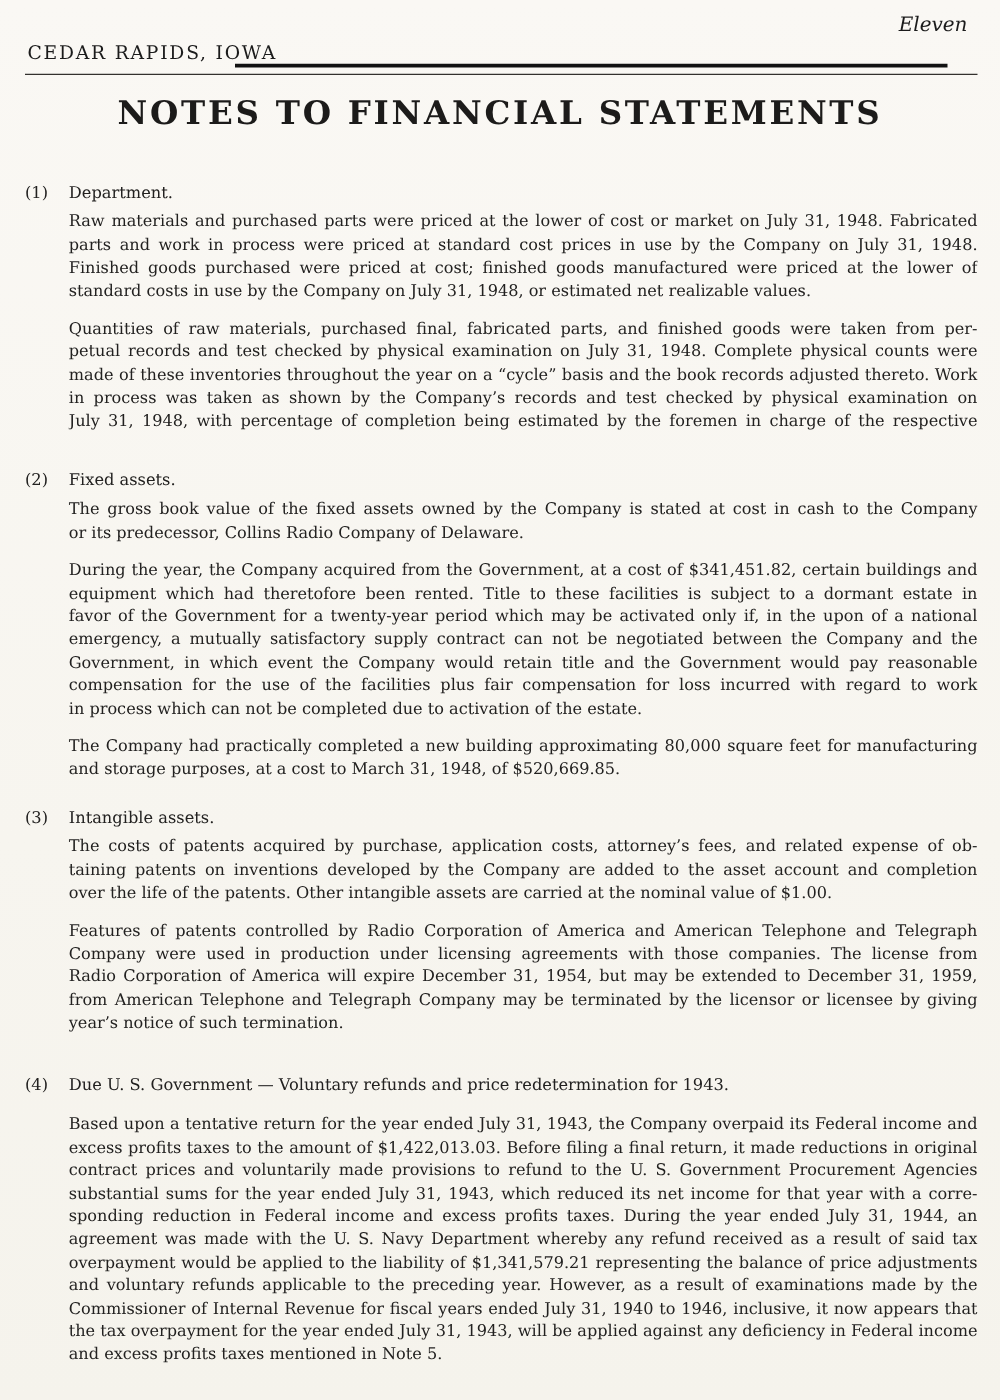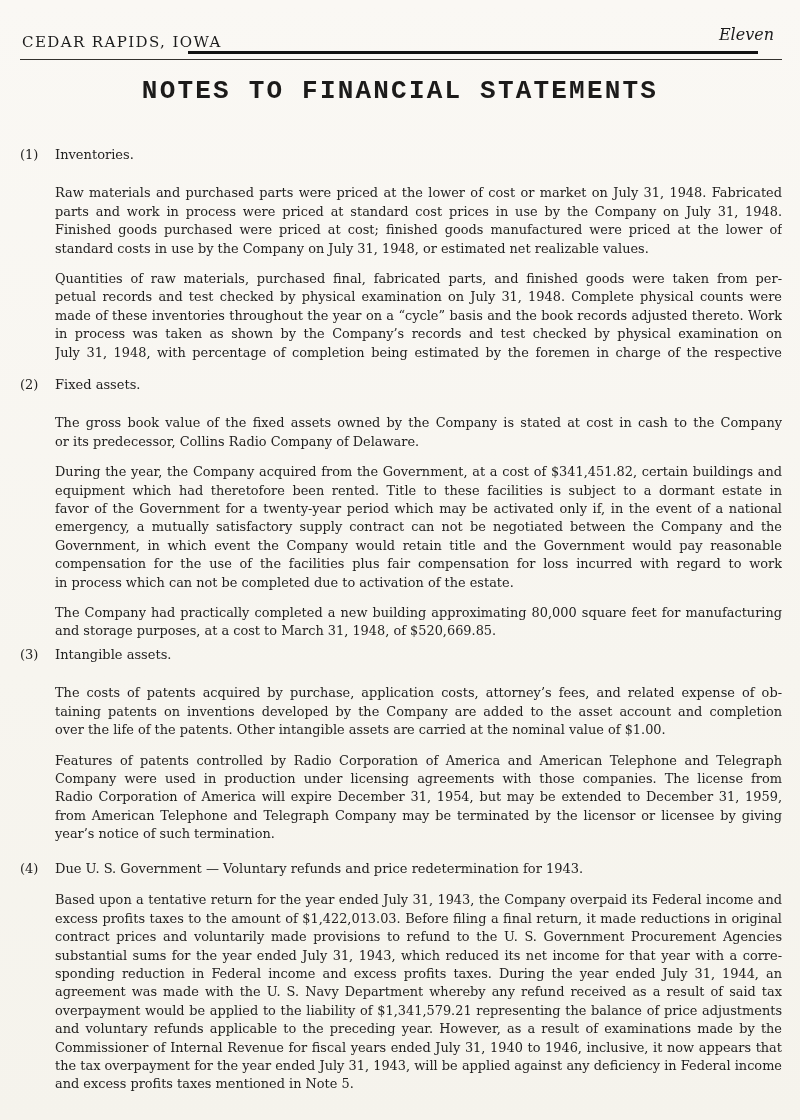--- a/index.html
+++ b/index.html
@@ -12,49 +12,48 @@
     overflow: hidden;
     font-family: "DejaVu Serif", serif;
     color: #222120;
   }
   
   .location {
     position: absolute; left: 22px; top: 33px;
     font-size: 15px; letter-spacing: 1.4px; color: #1b1b1b;
   }
   .pageno {
-    position: absolute; right: 26px; top: 25px;
+    position: absolute; right: 26px; top: 10px;
     font-size: 16px; font-style: italic; color: #1b1b1b;
   }
   .rule-thick {
     position: absolute; left: 188px; right: 42px; top: 51px;
     height: 3px; background: #121212;
   }
   .rule-thin {
     position: absolute; left: 20px; right: 18px; top: 59px;
     height: 1px; background: #33312e;
   }
   
   .title {
     position: absolute; top: 76px; left: 0; right: 0;
     margin: 0; text-align: center;
     font-size: 26px; font-weight: bold; letter-spacing: 2.2px;
     color: #1c1b1a;
-    font-family: Liberation Mono, monospace;
   }
   
   .section { position: absolute; left: 20px; width: 762px; display: flex; }
   .sec-0 { top: 146px; }
   .sec-1 { top: 376px; }
   .sec-2 { top: 646px; }
   .sec-3 { top: 860px; }
   .sec-num { width: 35px; flex: none; font-size: 13px; line-height: 18.4px; }
   .sec-body { flex: 1; min-width: 0; }
   .sec-head { font-size: 13px; line-height: 18.4px; }
-  .sec-head + .para { margin-top: 20px; }
+  .sec-head + .para { margin-top: 5px; }
   .para { margin-top: 12px; }
   .sec-3 .sec-head + .para { margin-top: 13px; }
   .tline {
     font-size: 12.9px; line-height: 18.4px;
     text-align: justify; text-align-last: justify;
     overflow: hidden; max-height: 18.4px;
   }
   .tline.last { text-align: center; text-align-last: left; }
 </style>
 </head>
@@ -67,21 +66,21 @@
     <div class="rule-thick"></div>
     <div class="rule-thin"></div>
   </div>
 
   <h1 class="title">NOTES TO FINANCIAL STATEMENTS</h1>
 
   <div id="notes-root">
       <section class="section sec-0">
         <div class="sec-num">(1)</div>
         <div class="sec-body">
-          <div class="sec-head">Inventories.</div>
+          <div class="sec-head">Department.</div>
           <div class="para">
             <div class="tline">Raw materials and purchased parts were priced at the lower of cost or market on July 31, 1948.  Fabricated</div>
             <div class="tline">parts and work in process were priced at standard cost prices in use by the Company on July 31, 1948.</div>
             <div class="tline">Finished goods purchased were priced at cost; finished goods manufactured were priced at the lower of</div>
             <div class="tline last">standard costs in use by the Company on July 31, 1948, or estimated net realizable values.</div>
           </div>
           <div class="para">
             <div class="tline">Quantities of raw materials, purchased final, fabricated parts, and finished goods were taken from per-</div>
             <div class="tline">petual records and test checked by physical examination on July 31, 1948.  Complete physical counts were</div>
             <div class="tline">made of these inventories throughout the year on a “cycle” basis and the book records adjusted thereto.  Work</div>
@@ -94,21 +93,21 @@
         <div class="sec-num">(2)</div>
         <div class="sec-body">
           <div class="sec-head">Fixed assets.</div>
           <div class="para">
             <div class="tline">The gross book value of the fixed assets owned by the Company is stated at cost in cash to the Company</div>
             <div class="tline last">or its predecessor, Collins Radio Company of Delaware.</div>
           </div>
           <div class="para">
             <div class="tline">During the year, the Company acquired from the Government, at a cost of $341,451.82, certain buildings and</div>
             <div class="tline">equipment which had theretofore been rented.  Title to these facilities is subject to a dormant estate in</div>
-            <div class="tline">favor of the Government for a twenty-year period which may be activated only if, in the event of a national</div>
+            <div class="tline">favor of the Government for a twenty-year period which may be activated only if, in the upon of a national</div>
             <div class="tline">emergency, a mutually satisfactory supply contract can not be negotiated between the Company and the</div>
             <div class="tline">Government, in which event the Company would retain title and the Government would pay reasonable</div>
             <div class="tline">compensation for the use of the facilities plus fair compensation for loss incurred with regard to work</div>
             <div class="tline last">in process which can not be completed due to activation of the estate.</div>
           </div>
           <div class="para">
             <div class="tline">The Company had practically completed a new building approximating 80,000 square feet for manufacturing</div>
             <div class="tline last">and storage purposes, at a cost to March 31, 1948, of $520,669.85.</div>
           </div>
         </div>

